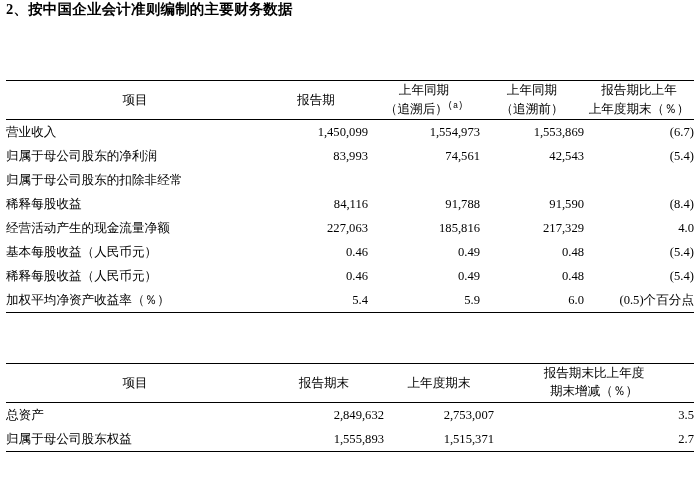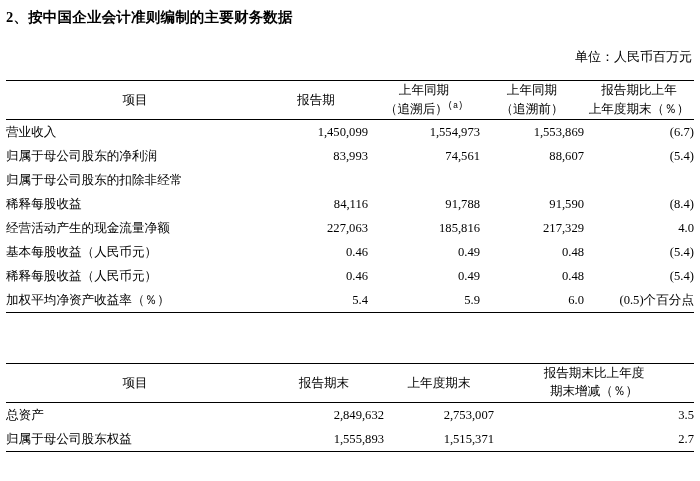--- a/index.html
+++ b/index.html
@@ -16,21 +16,21 @@
   }
   .page {
     position: relative;
     width: 700px;
     height: 481px;
     box-sizing: border-box;
   }
   .section-heading {
     position: absolute;
     left: 6px;
-    top: 8px;
+    top: 0;
     font-size: 14.5px;
     font-weight: bold;
     letter-spacing: 0.2px;
     white-space: nowrap;
   }
   .unit-line {
     position: absolute;
     right: 8px;
     top: 48px;
     font-size: 13px;
@@ -94,21 +94,20 @@
   }
   .nowrap { white-space: nowrap; }
 </style>
 </head>
 <body>
 
 <div class="page">
 
   <div class="section-heading">2、按中国企业会计准则编制的主要财务数据</div>
 
-  <div class="unit-line">单位：人民币百万元</div>
 
   <table class="fin t1">
     <colgroup>
       <col style="width:258px">
       <col style="width:104px">
       <col style="width:112px">
       <col style="width:104px">
       <col style="width:110px">
     </colgroup>
     <tbody>
@@ -130,21 +129,21 @@
         <td class="c-num">1,450,099</td>
         <td class="c-num">1,554,973</td>
         <td class="c-num">1,553,869</td>
         <td class="c-num">(6.7)</td>
       </tr>
 
       <tr class="body-row">
         <td class="c-item">归属于母公司股东的净利润</td>
         <td class="c-num">83,993</td>
         <td class="c-num">74,561</td>
-        <td class="c-num">88,607</td>
+        <td class="c-num">42,543</td>
         <td class="c-num">(5.4)</td>
       </tr>
 
       <tr class="body-row">
         <td class="c-item">归属于母公司股东的扣除非经常</td>
         <td class="c-num"></td>
         <td class="c-num"></td>
         <td class="c-num"></td>
         <td class="c-num"></td>
       </tr>

